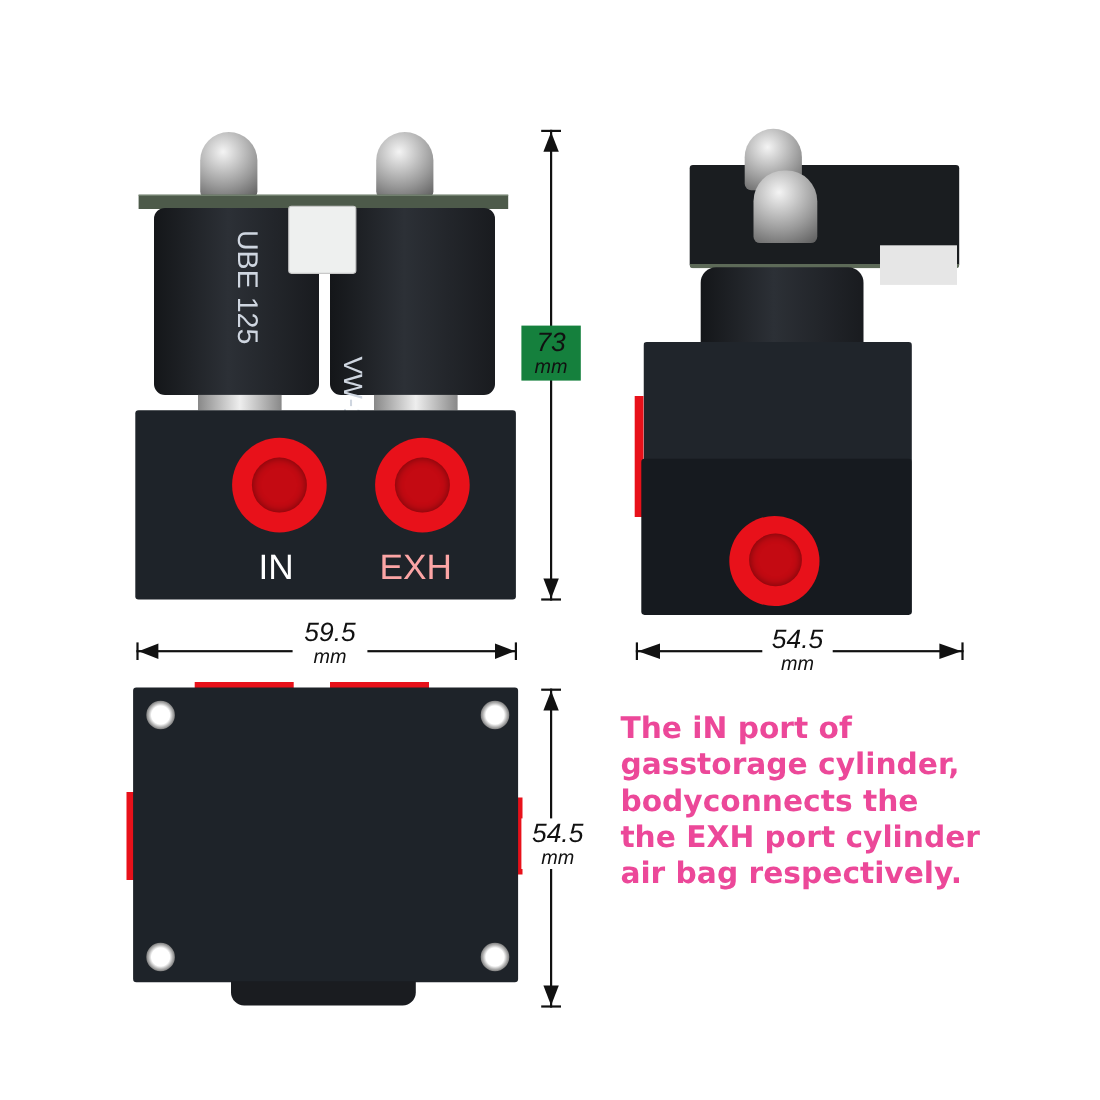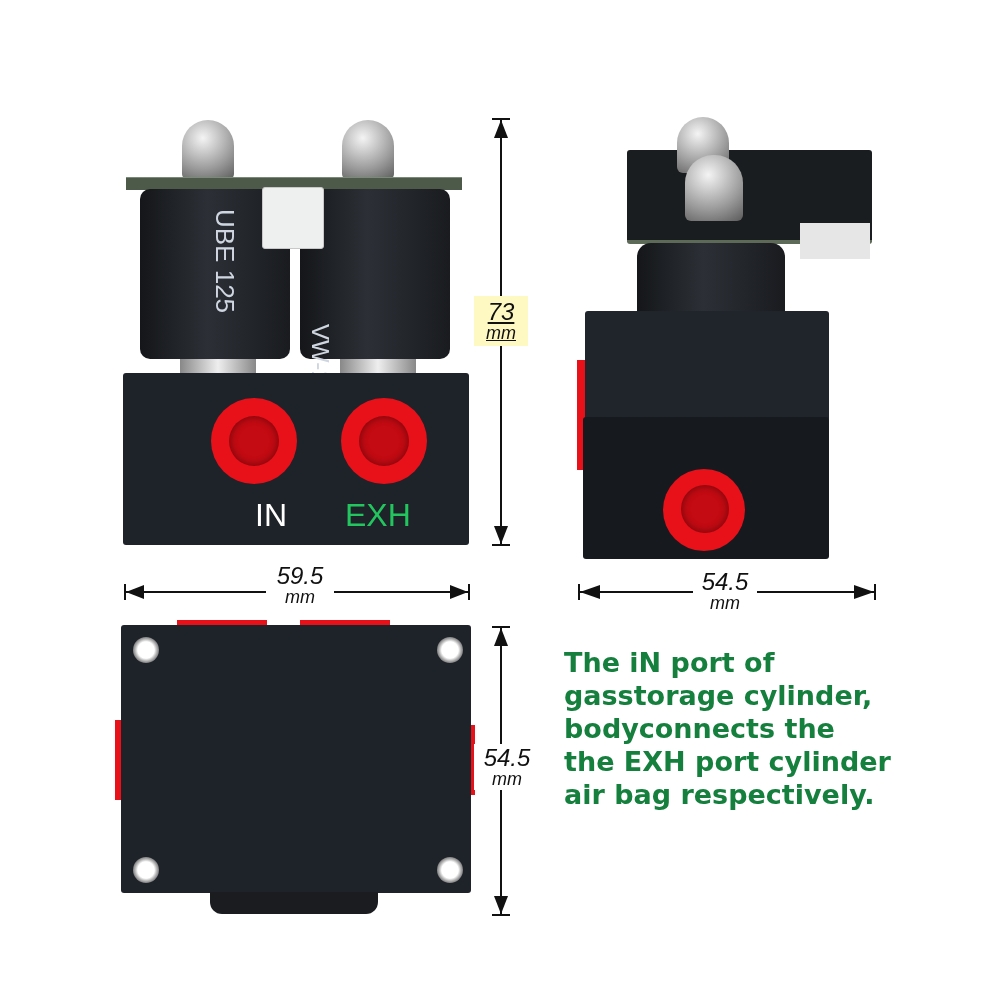--- a/index.html
+++ b/index.html
@@ -7,21 +7,21 @@
   .abs{position:absolute;}
   .dim-label{font-family:"Liberation Sans",sans-serif;font-style:italic;color:#111;text-align:center;line-height:1;}
   .dim-num{font-size:24px;}
   .dim-unit{font-size:18px;}
   .block{background:#1e2329;border-radius:3px;}
   .port{position:absolute;border-radius:50%;background:#e8111a;}
   .port-inner{position:absolute;border-radius:50%;background:#c40a12;box-shadow:inset 0 0 8px rgba(0,0,0,.45);}
   .coil{background:linear-gradient(90deg,#141619 0%,#2c3036 45%,#191b1f 100%);border-radius:10px;}
   .nut{background:radial-gradient(circle at 40% 30%,#f4f4f4,#9a9a9a 60%,#5a5a5a);}
   .cornerhole{position:absolute;width:26px;height:26px;border-radius:50%;background:radial-gradient(circle,#ffffff 45%,#b0b0b0 60%,#6a6a6a 75%);}
-  .desc{font-family:"DejaVu Sans",sans-serif;font-weight:bold;font-size:27px;line-height:33px;color:#15803d;white-space:pre;}
+  .desc{font-family:"DejaVu Sans",sans-serif;font-weight:bold;font-size:27px;line-height:33px;color:#ec4899;white-space:pre;}
 </style>
 </head>
 <body>
 
 <div class="abs" style="left:120px;top:115px;width:350px;height:435px;">
 
   <div class="abs nut" style="left:62px;top:5px;width:52px;height:60px;border-radius:26px 26px 6px 6px;"></div>
   <div class="abs nut" style="left:222px;top:5px;width:52px;height:60px;border-radius:26px 26px 6px 6px;"></div>
 
   <div class="abs" style="left:6px;top:62px;width:336px;height:12px;background:#4d5a4a;border-top:1px solid #7a8a78;"></div>
@@ -38,33 +38,33 @@
   <div class="abs" style="left:60px;top:244px;width:76px;height:14px;background:linear-gradient(90deg,#888,#eee,#888);"></div>
   <div class="abs" style="left:220px;top:244px;width:76px;height:14px;background:linear-gradient(90deg,#888,#eee,#888);"></div>
 
   <div class="abs block" style="left:3px;top:258px;width:346px;height:172px;">
     <div class="port" style="left:88px;top:25px;width:86px;height:86px;">
       <div class="port-inner" style="left:18px;top:18px;width:50px;height:50px;"></div>
     </div>
     <div class="port" style="left:218px;top:25px;width:86px;height:86px;">
       <div class="port-inner" style="left:18px;top:18px;width:50px;height:50px;"></div>
     </div>
-    <span class="abs" style="left:112px;top:124px;color:#fff;font-size:32px;font-family:'Liberation Sans',sans-serif;margin-left:20px;">IN</span>
-    <span class="abs" style="left:222px;top:124px;color:#22c55e;font-size:32px;font-family:'Liberation Sans',sans-serif;">EXH</span>
+    <span class="abs" style="left:112px;top:124px;color:#fff;font-size:32px;font-family:'Liberation Sans',sans-serif;">IN</span>
+    <span class="abs" style="left:222px;top:124px;color:#fca5a5;font-size:32px;font-family:'Liberation Sans',sans-serif;">EXH</span>
   </div>
 </div>
 
 <div class="abs" style="left:486px;top:118px;width:30px;height:428px;">
   <div class="abs" style="left:14px;top:0;width:2px;height:428px;background:#111;"></div>
   <div class="abs" style="left:6px;top:0;width:18px;height:2px;background:#111;"></div>
   <div class="abs" style="left:6px;top:426px;width:18px;height:2px;background:#111;"></div>
   <div class="abs" style="left:8px;top:2px;width:0;height:0;border-left:7px solid transparent;border-right:7px solid transparent;border-bottom:18px solid #111;"></div>
   <div class="abs" style="left:8px;top:408px;width:0;height:0;border-left:7px solid transparent;border-right:7px solid transparent;border-top:18px solid #111;"></div>
 </div>
-<div class="abs dim-label" style="left:474px;top:296px;width:54px;background:#fef9c3;padding:4px 0;text-decoration:underline;">
+<div class="abs dim-label" style="left:474px;top:296px;width:54px;background:#15803d;padding:4px 0;">
   <div class="dim-num">73</div>
   <div class="dim-unit">mm</div>
 </div>
 
 <div class="abs" style="left:124px;top:580px;width:346px;height:24px;">
   <div class="abs" style="left:0;top:11px;width:346px;height:2px;background:#111;"></div>
   <div class="abs" style="left:0;top:4px;width:2px;height:16px;background:#111;"></div>
   <div class="abs" style="left:344px;top:4px;width:2px;height:16px;background:#111;"></div>
   <div class="abs" style="left:2px;top:5px;border-top:7px solid transparent;border-bottom:7px solid transparent;border-right:18px solid #111;"></div>
   <div class="abs" style="left:326px;top:5px;border-top:7px solid transparent;border-bottom:7px solid transparent;border-left:18px solid #111;"></div>

